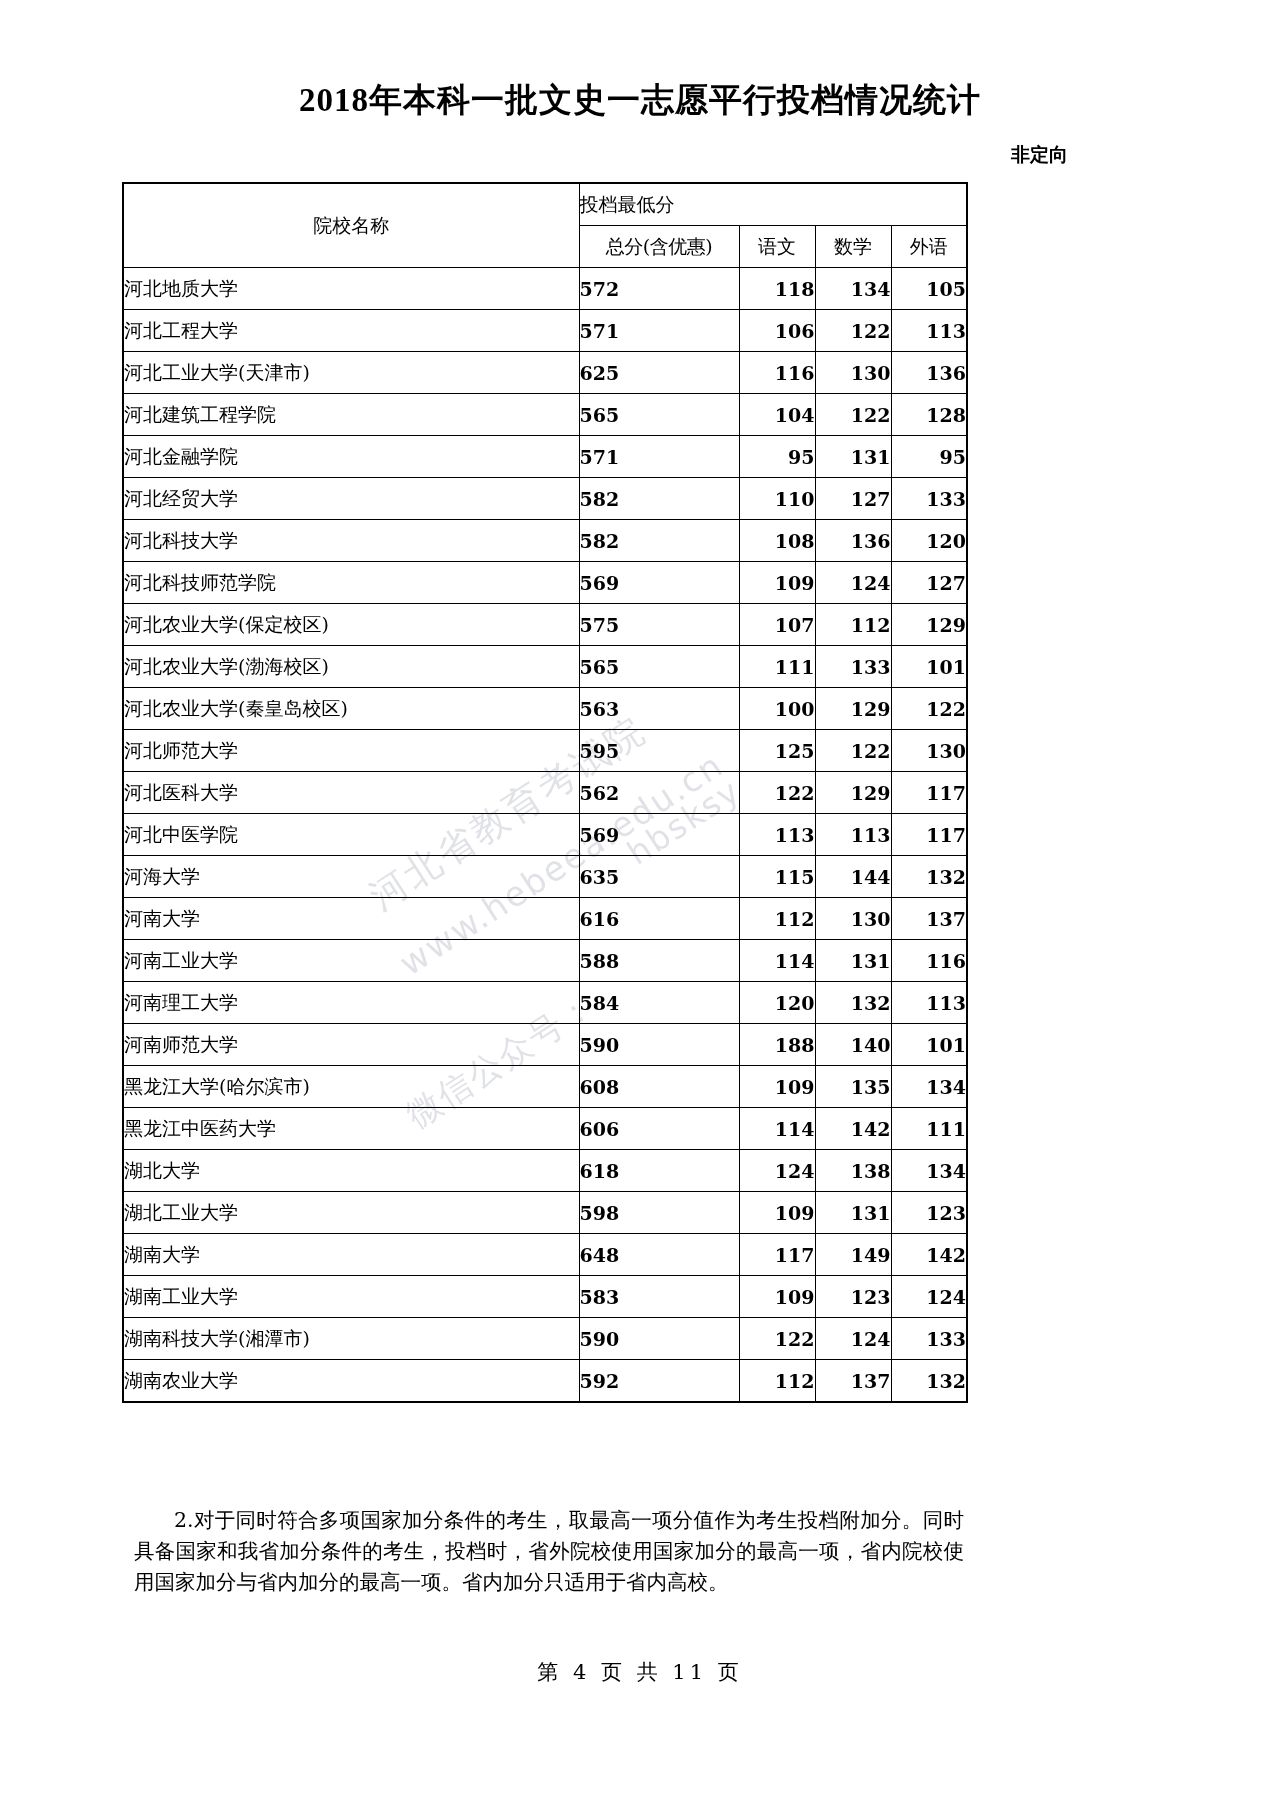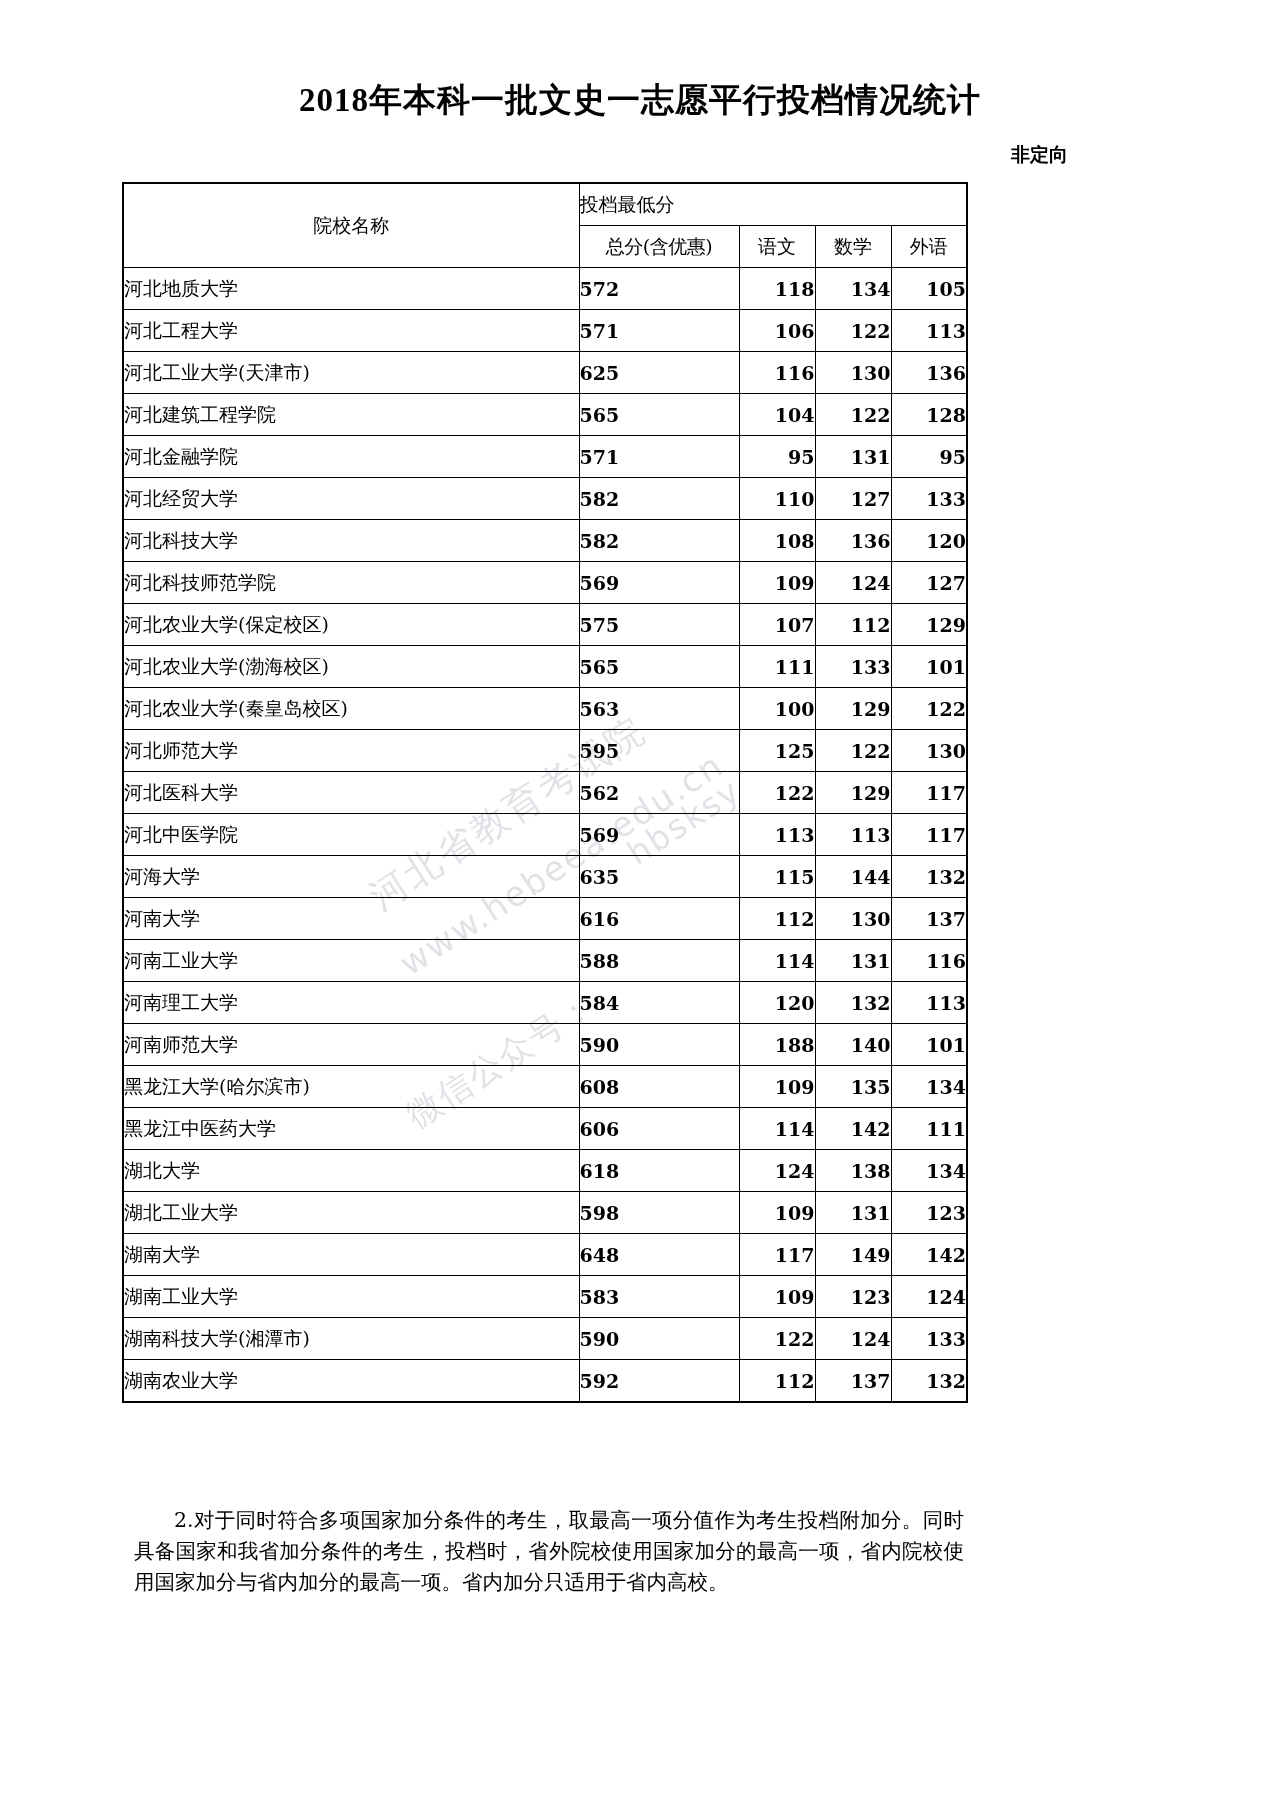--- a/index.html
+++ b/index.html
@@ -434,14 +434,15 @@
             <td class="cell-num cell-sub">132</td>
           </tr>
         </tbody>
     </table>
   </div>
 
   <div class="notes">
     <p class="n2">2.对于同时符合多项国家加分条件的考生，取最高一项分值作为考生投档附加分。同时具备国家和我省加分条件的考生，投档时，省外院校使用国家加分的最高一项，省内院校使用国家加分与省内加分的最高一项。省内加分只适用于省内高校。</p>
   </div>
 
+  <div class="footer">第  4  页 共  11  页</div>
 
 </div>
 
 </body></html>

